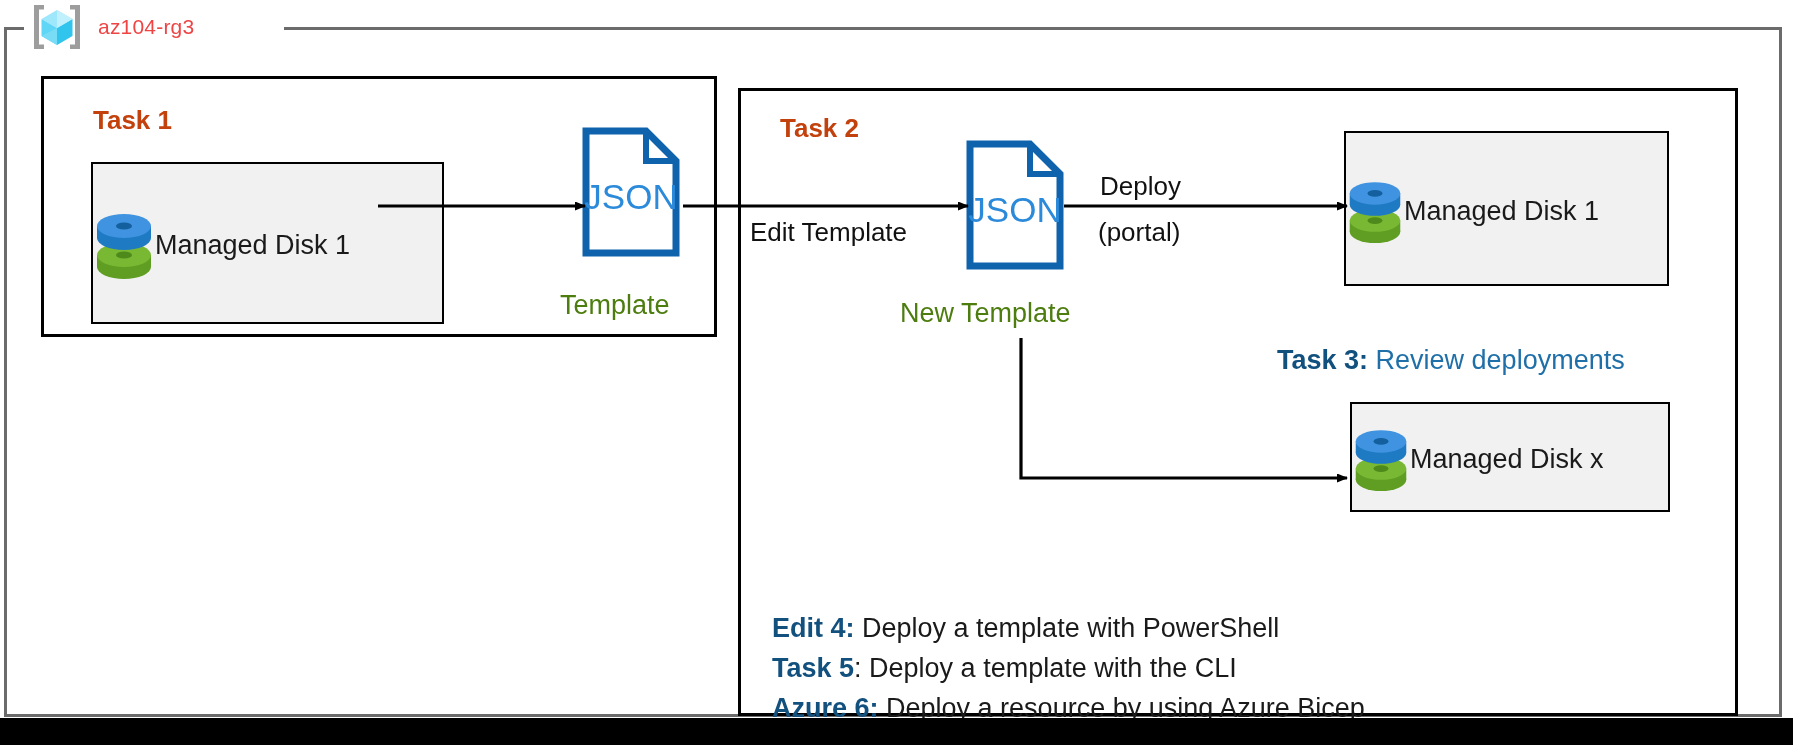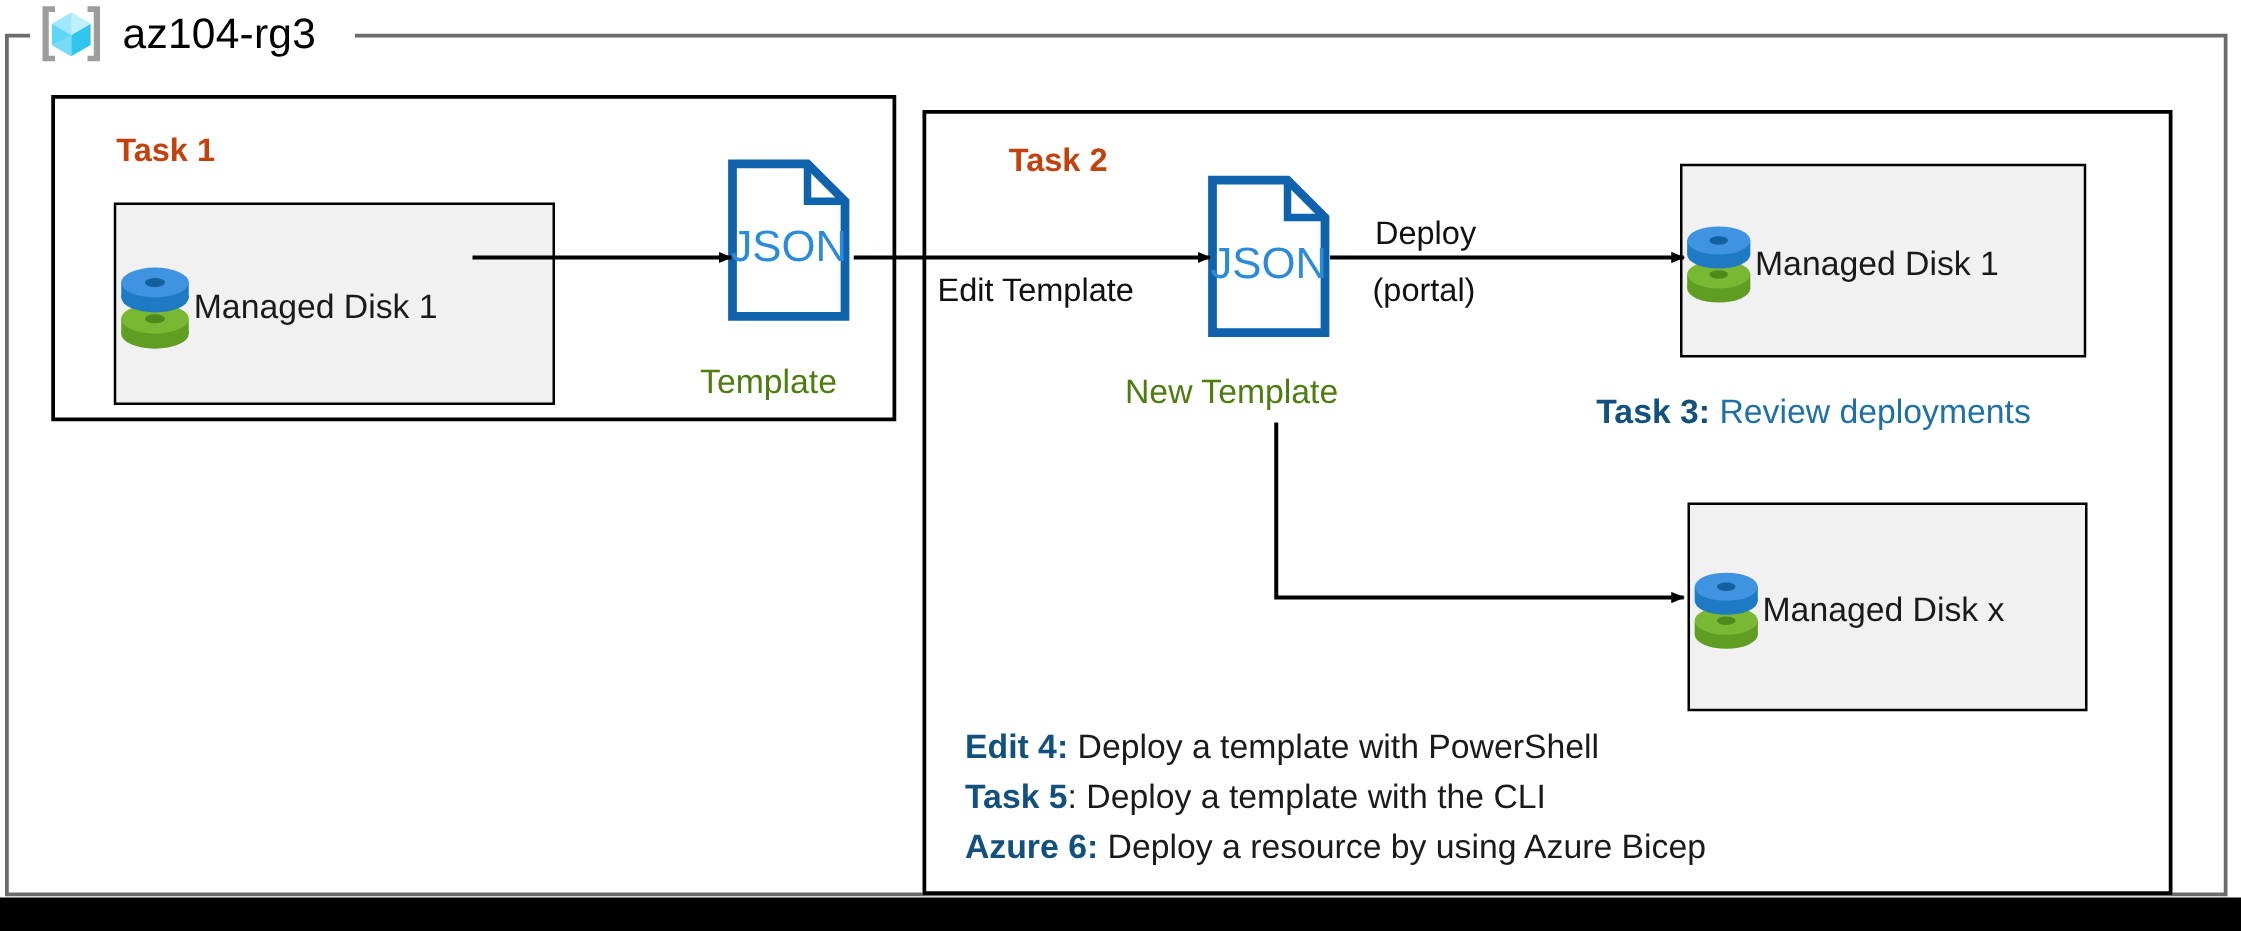--- a/index.html
+++ b/index.html
@@ -16,21 +16,21 @@
   
   #rg-title-mask{
     position:absolute;left:24px;top:6px;width:260px;height:44px;
     background:#ffffff;
   }
   #rg-header{
     position:absolute;left:30px;top:2px;height:50px;
     display:flex;align-items:center;gap:14px;
   }
   #rg-title{
-    font-size:34px;color:#000000;white-space:nowrap;letter-spacing:.2px;
+    font-size:21px;color:#ef4444;white-space:nowrap;letter-spacing:.2px;
   }
   
   .rg-icon{position:relative;width:54px;height:50px;flex:0 0 auto;}
   
   .task-box{position:absolute;border:3px solid #000;box-sizing:border-box;background:#fff;}
   .task-heading{
     position:absolute;font-weight:bold;font-size:26px;color:#c2410c;white-space:nowrap;
   }
   
   .res-tile{
@@ -45,21 +45,21 @@
   .json-doc{position:absolute;}
   .json-caption{
     position:absolute;font-size:27px;color:#4d7c0f;white-space:nowrap;text-align:left;
   }
   
   .edge-label{
     position:absolute;font-size:26px;color:#111;white-space:nowrap;line-height:1.12;
   }
   
   .task-note{
-    position:absolute;font-size:27px;white-space:nowrap;line-height:1.32;color:#1a1a1a;
+    position:absolute;font-size:27px;white-space:nowrap;line-height:1.32;color:#1a1a1a;margin-top:31px;
   }
   .task-note .tk{font-weight:bold;color:#12507e;}
   .note-blue{color:#1f6fa8;}
   
   #wires{position:absolute;left:0;top:0;width:1793px;height:745px;pointer-events:none;}
   
   #bottom-bar{position:absolute;left:0;top:718px;width:1793px;height:27px;background:#000;}
 </style>
 </head>
 <body>
@@ -112,21 +112,21 @@
 <span class="json-doc" style="left:582px;top:127px;">
   <svg width="98" height="130" viewBox="0 0 98 130">
     <path d="M4 4 L64 4 L94 34 L94 126 L4 126 Z" fill="#ffffff" stroke="#0f63ad" stroke-width="7" stroke-linejoin="miter"></path>
     <path d="M64 4 L64 34 L94 34" fill="none" stroke="#0f63ad" stroke-width="6"></path>
     <text x="49" y="82" font-family="'Liberation Sans',sans-serif" font-size="35" fill="#2b8ad9" text-anchor="middle">JSON</text>
   </svg>
 </span>
 <span class="json-caption" style="left:560px;top:290px;width:140px;">Template</span>
 
 <div class="task-box" style="left:738px;top:88px;width:1000px;height:628px;"></div>
-<div class="task-heading" style="left:780px;top:113px;margin-left:27px;">Task 2</div>
+<div class="task-heading" style="left:780px;top:113px;">Task 2</div>
 
 <div class="edge-label" style="left:750px;top:170px;margin-top:48px;">Edit Template</div>
 
 <span class="json-doc" style="left:966px;top:140px;">
   <svg width="98" height="130" viewBox="0 0 98 130">
     <path d="M4 4 L64 4 L94 34 L94 126 L4 126 Z" fill="#ffffff" stroke="#0f63ad" stroke-width="7" stroke-linejoin="miter"></path>
     <path d="M64 4 L64 34 L94 34" fill="none" stroke="#0f63ad" stroke-width="6"></path>
     <text x="49" y="82" font-family="'Liberation Sans',sans-serif" font-size="35" fill="#2b8ad9" text-anchor="middle">JSON</text>
   </svg>
 </span>
@@ -149,21 +149,21 @@
     </svg>
   </span>
   <span class="res-label">Managed Disk 1</span>
 </div>
 
 <div class="task-note" style="left:1277px;top:312px;">
   <span class="tk">Task 3:</span>
   <span class="note-blue">Review deployments</span>
 </div>
 
-<div class="res-tile" style="left:1350px;top:402px;width:320px;height:167px;">
+<div class="res-tile" style="left:1350px;top:402px;width:320px;height:110px;">
   <span class="disk-ico">
     <svg width="58" height="70" viewBox="0 0 62 74">
       <ellipse cx="31" cy="56" rx="27" ry="12" fill="#5f9e22"></ellipse>
       <rect x="4" y="44" width="54" height="12" fill="#5f9e22"></rect>
       <ellipse cx="31" cy="44" rx="27" ry="12" fill="#78b833"></ellipse>
       <ellipse cx="31" cy="44" rx="8" ry="3.6" fill="#4e8a1b"></ellipse>
       <ellipse cx="31" cy="27" rx="27" ry="12" fill="#1f7ac4"></ellipse>
       <rect x="4" y="15" width="54" height="12" fill="#1f7ac4"></rect>
       <ellipse cx="31" cy="15" rx="27" ry="12" fill="#3f93e0"></ellipse>
       <ellipse cx="31" cy="15" rx="8" ry="3.6" fill="#14609f"></ellipse>

